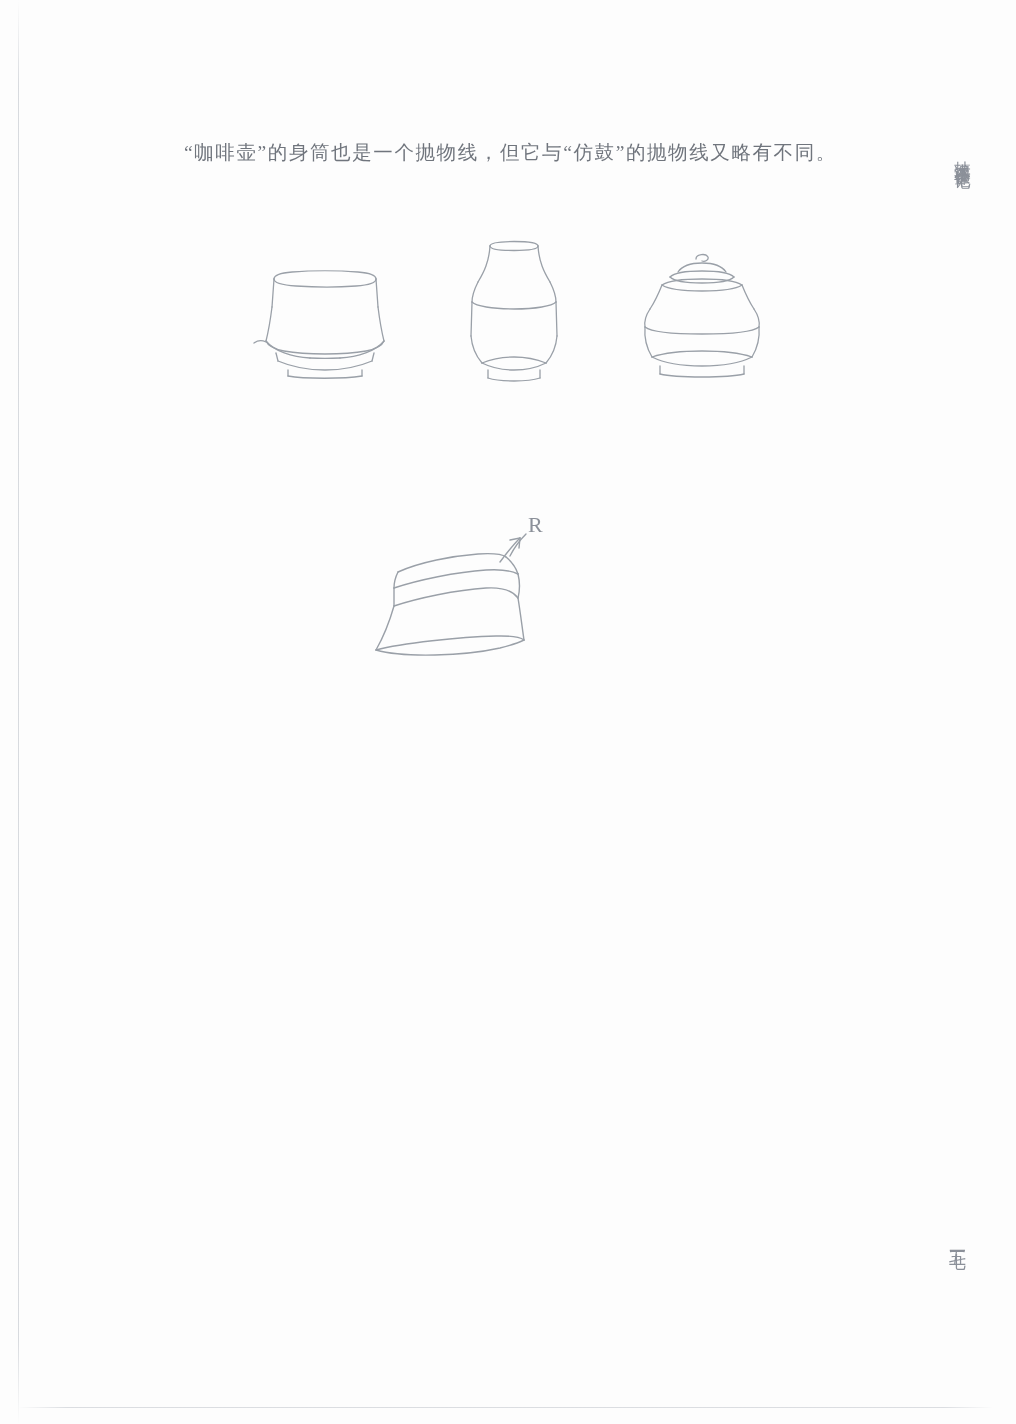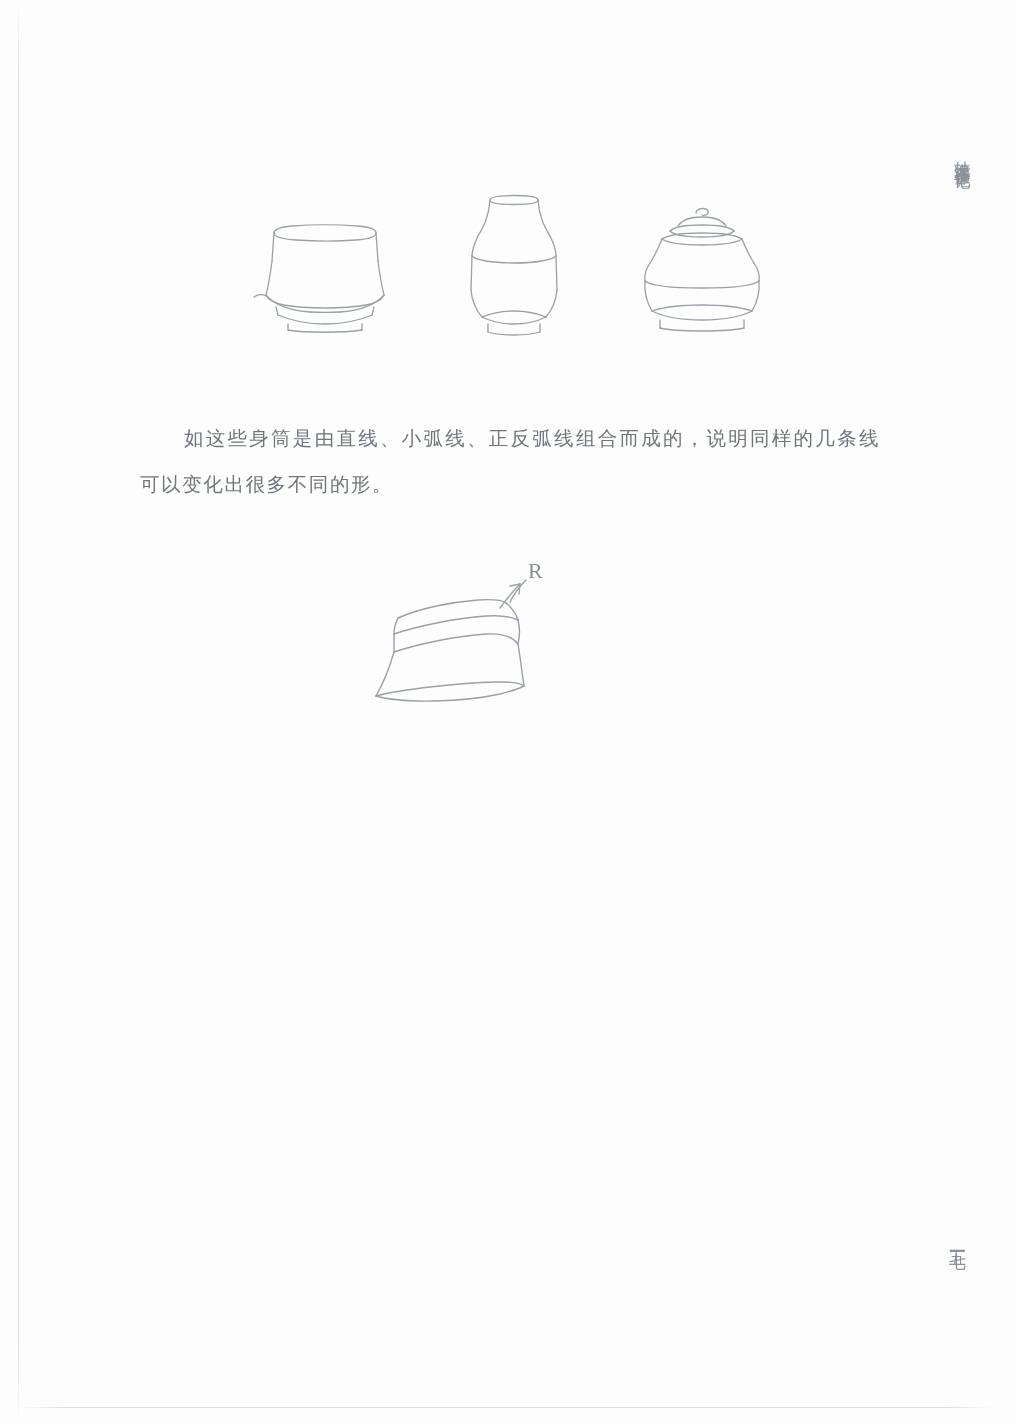--- a/index.html
+++ b/index.html
@@ -105,20 +105,21 @@
 
   <div class="page-edge-left"></div>
   <div class="page-edge-bottom"></div>
 
   <div class="vertical-head">技术课备课笔记</div>
 
   <div class="vertical-page-no">五七一</div>
 
   <div class="content">
 
+    <p class="body-text">“咖啡壶”的身筒也是一个抛物线，但它与“仿鼓”的抛物线又略有不同。</p>
 
     <div class="spacer-fig1"></div>
 
     <div class="figure">
       <div class="fig-row">
 
         <svg class="sketch" width="150" height="135" viewBox="0 0 150 135">
           <g fill="none" stroke="#9aa0a8" stroke-width="1.3" stroke-linecap="round" stroke-linejoin="round">
             <path d="M26,22 C26,18 32,16 44,15 C62,13.5 92,13.5 110,15 C122,16 128,18 128,22"></path>
             <path d="M26,22 C26,26 34,28 48,29 C66,30.2 92,30.2 108,29 C122,28 128,26 128,22"></path>
@@ -182,21 +183,20 @@
             <path d="M112,119 L112,127"></path>
             <path d="M28,127 C44,131 96,131 112,127"></path>
           </g>
         </svg>
 
       </div>
     </div>
 
     <div class="spacer-after-fig1"></div>
 
-    <p class="body-text">如这些身筒是由直线、小弧线、正反弧线组合而成的，说明同样的几条线可以变化出很多不同的形。</p>
 
     <div class="spacer-fig2"></div>
 
     <div class="figure">
       <div class="fig-row" style="justify-content:center;">
         <svg class="sketch" width="300" height="175" viewBox="0 0 300 175">
           <g fill="none" stroke="#9aa0a8" stroke-width="1.4" stroke-linecap="round" stroke-linejoin="round">
 
             <path d="M38,62 C60,52 92,46 118,44 C134,43 142,44 146,47"></path>
             <path d="M146,47 C152,52 156,58 158,64"></path>

